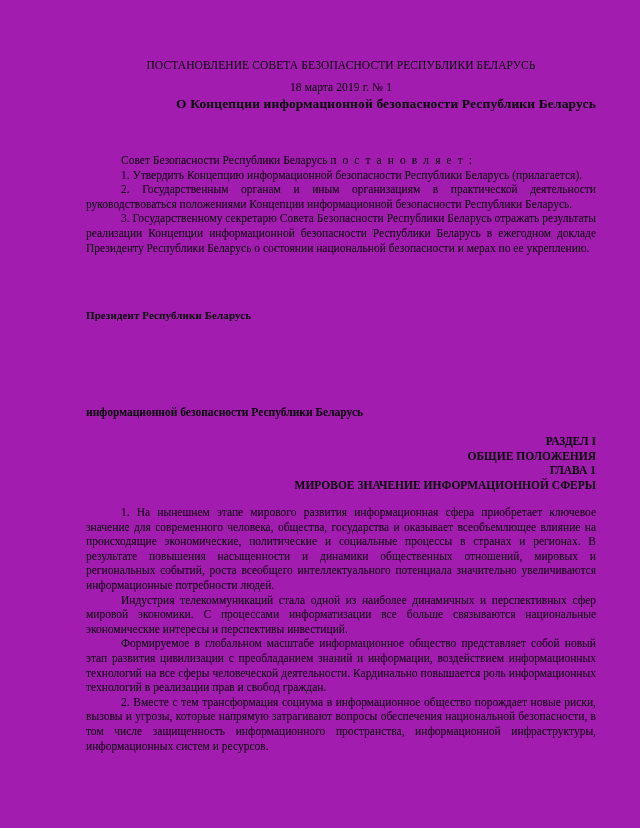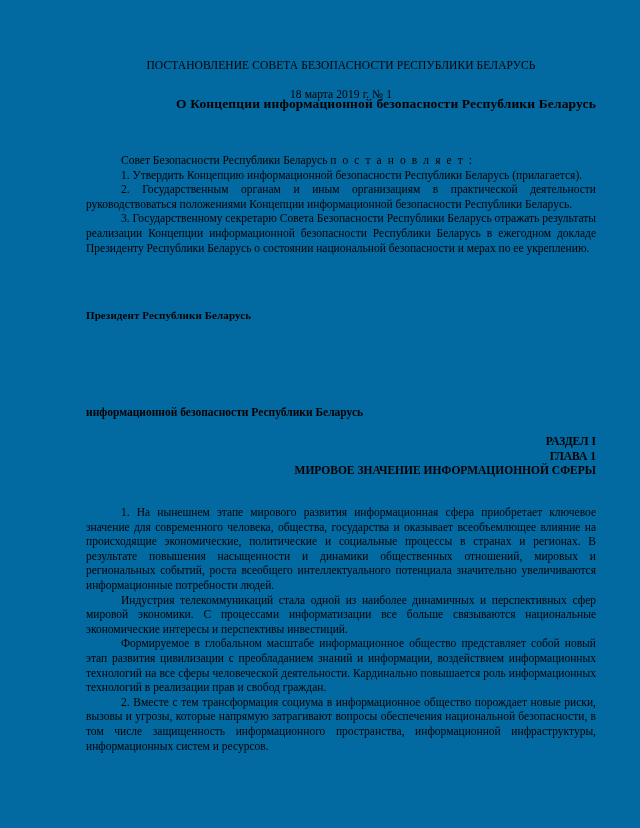--- a/index.html
+++ b/index.html
@@ -15,39 +15,39 @@
     color: #000000;
     overflow: hidden;
   }
 
   .page {
     position: absolute;
     left: 0;
     top: 0;
     width: 640px;
     height: 828px;
-    background: #0369a1;
+    background: #a21caf;
   }
 
   
   .col {
     position: absolute;
     left: 86px;
     width: 510px;
   }
 
   .doc-header {
     top: 58px;
     text-align: center;
     font-size: 11.5px;
     line-height: 15px;
     letter-spacing: 0.1px;
   }
   .doc-header .line1 { white-space: nowrap; }
-  .doc-header .line2 { margin-top: 14px; }
+  .doc-header .line2 { margin-top: 7px; }
 
   .doc-title {
     top: 95px;
     font-size: 13.5px;
     font-weight: bold;
     line-height: 17px;
     text-align: right;
     letter-spacing: 0.15px;
   }
 
@@ -115,20 +115,21 @@
   </div>
 
   <div class="col signature">Президент Республики Беларусь</div>
 
   <div class="col concept-head">
     <div>информационной безопасности Республики Беларусь</div>
   </div>
 
   <div class="col section-heads">
     <div>РАЗДЕЛ I</div>
+    <div>ОБЩИЕ ПОЛОЖЕНИЯ</div>
     <div>ГЛАВА 1</div>
     <div>МИРОВОЕ ЗНАЧЕНИЕ ИНФОРМАЦИОННОЙ СФЕРЫ</div>
   </div>
 
   <div class="col body-block part2">
     <p>1. На нынешнем этапе мирового развития информационная сфера приобретает ключевое значение для современного человека, общества, государства и оказывает всеобъемлющее влияние на происходящие экономические, политические и социальные процессы в странах и регионах. В результате повышения насыщенности и динамики общественных отношений, мировых и региональных событий, роста всеобщего интеллектуального потенциала значительно увеличиваются информационные потребности людей.</p>
     <p>Индустрия телекоммуникаций стала одной из наиболее динамичных и перспективных сфер мировой экономики. С процессами информатизации все больше связываются национальные экономические интересы и перспективы инвестиций.</p>
     <p>Формируемое в глобальном масштабе информационное общество представляет собой новый этап развития цивилизации с преобладанием знаний и информации, воздействием информационных технологий на все сферы человеческой деятельности. Кардинально повышается роль информационных технологий в реализации прав и свобод граждан.</p>
     <p>2. Вместе с тем трансформация социума в информационное общество порождает новые риски, вызовы и угрозы, которые напрямую затрагивают вопросы обеспечения национальной безопасности, в том числе защищенность информационного пространства, информационной инфраструктуры, информационных систем и ресурсов.</p>
   </div>

